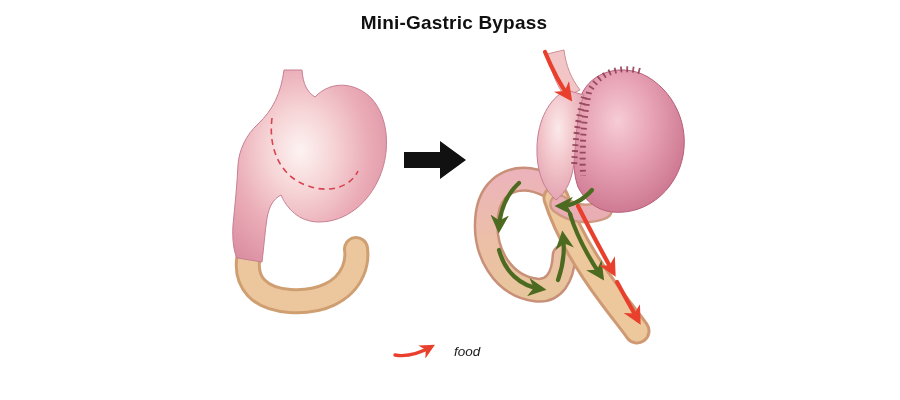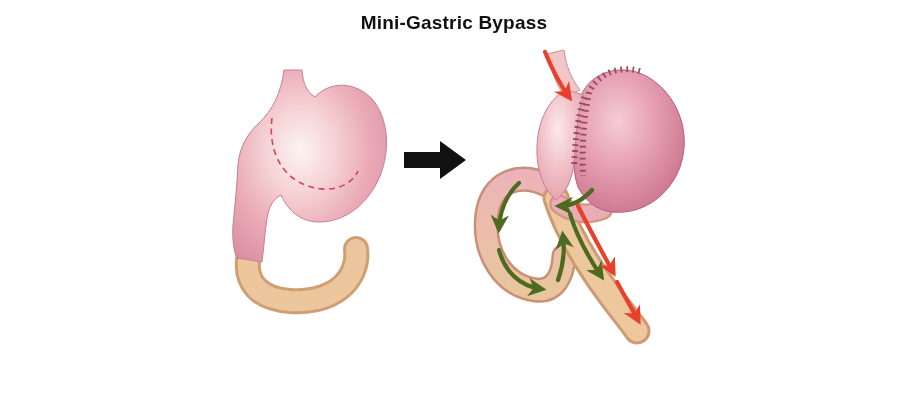--- a/index.html
+++ b/index.html
@@ -130,15 +130,21 @@
 
       <g fill="none" stroke-width="4.2" stroke-linecap="round" stroke="#e8402c">
         <path d="M 545 52 C 552 69, 559 83, 569 97" marker-end="url(#mRed)"></path>
         <path d="M 578 206 C 590 230, 602 252, 613 272" marker-end="url(#mRed)"></path>
         <path d="M 617 282 C 625 297, 632 309, 638 320" marker-end="url(#mRed)"></path>
       </g>
     </g>
   </svg>
 
   <div class="legend">
+    <div class="legend-row">
+      <svg width="52" height="20" viewBox="0 0 52 20">
+        <path d="M 3 14 C 14 16, 26 13, 39 6" fill="none" stroke-width="3.4" stroke-linecap="round" marker-end="url(#mRed)" stroke="#e8402c"></path>
+      </svg>
+      <span class="legend-label">food</span>
+    </div>
   </div>
 
 </div>
 
 </body></html>

